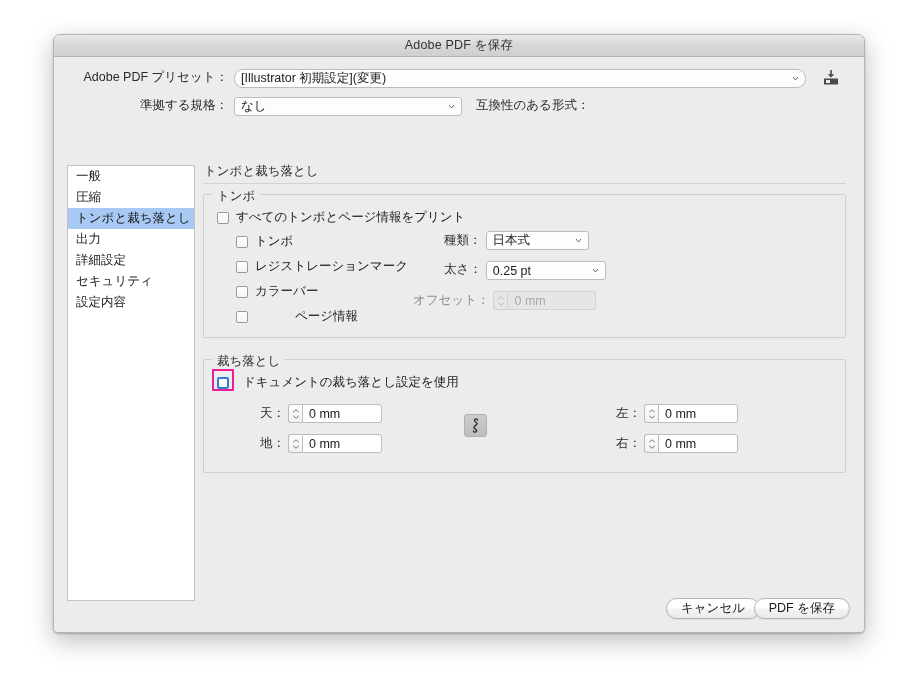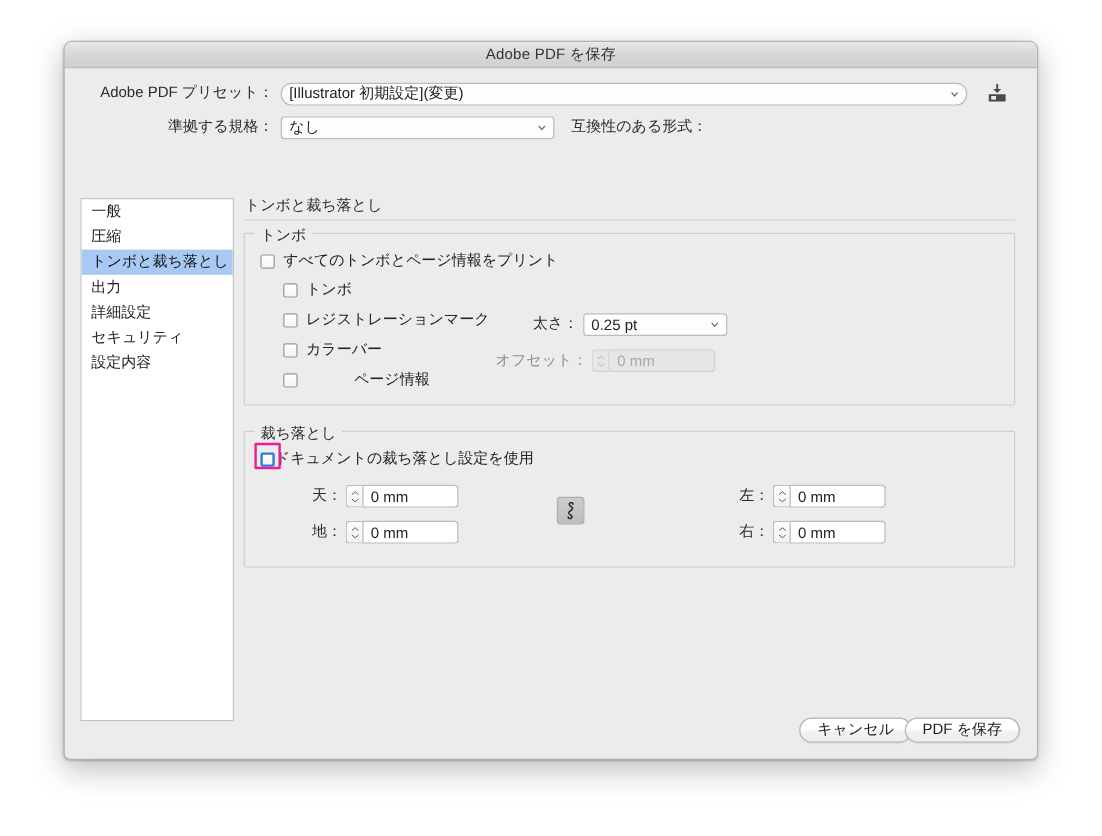--- a/index.html
+++ b/index.html
@@ -375,20 +375,31 @@
         </div>
         <div class="cbrow" style="left:32px; top:88px;">
           <span class="cbox"></span>
           <span class="cblabel">カラーバー</span>
         </div>
         <div class="cbrow" style="left:32px; top:113px;gap:40px;">
           <span class="cbox"></span>
           <span class="cblabel">ページ情報</span>
         </div>
 
+        <div class="abs" style="left:240px; top:36px; display:flex; align-items:center;">
+          <span class="fieldlabel">種類：</span>
+          <div class="select" style="width:103px; margin-left:4px;">
+            <span>日本式</span>
+            <span class="chev">
+              <svg viewBox="0 0 7 7" width="7" height="7">
+                  <path d="M1 2 L3.5 5 L6 2" fill="none" stroke="#666" stroke-width="1"></path>
+                </svg>
+            </span>
+          </div>
+        </div>
 
         <div class="abs" style="left:240px; top:66px; display:flex; ">
           <span class="fieldlabel">太さ：</span>
           <div class="select" style="width:120px; margin-left:4px;">
             <span>0.25 pt</span>
             <span class="chev">
               <svg viewBox="0 0 7 7" width="7" height="7">
                   <path d="M1 2 L3.5 5 L6 2" fill="none" stroke="#666" stroke-width="1"></path>
                 </svg>
             </span>
@@ -409,21 +420,21 @@
             <div class="stepinput" style="width:89px;">0 mm</div>
           </div>
         </div>
       </div>
 
       <div class="group group-bleed">
         <div class="group-legend">裁ち落とし</div>
 
         <div class="cbrow" style="left:13px; top:14px;">
           <span class="cbox focusring"></span>
-          <span class="cblabel" style="margin-left:0;">ドキュメントの裁ち落とし設定を使用</span>
+          <span class="cblabel" style="margin-left:14px;">ドキュメントの裁ち落とし設定を使用</span>
         </div>
         <div class="annot-highlight" style="left: 8px; top: 9px; width: 22px; height: 22px; border-color: rgb(234, 30, 150);"></div>
 
         <div class="abs" style="left:56px; top:44px; display:flex; align-items:center;">
           <span class="fieldlabel">天：</span>
           <div class="stepfield" style="margin-left:3px;">
             <div class="stepper">
               <svg viewBox="0 0 9 5" width="8" height="4">
                   <path d="M1 4 L4.5 1 L8 4" fill="none" stroke="#555" stroke-width="1"></path>
                 </svg>

